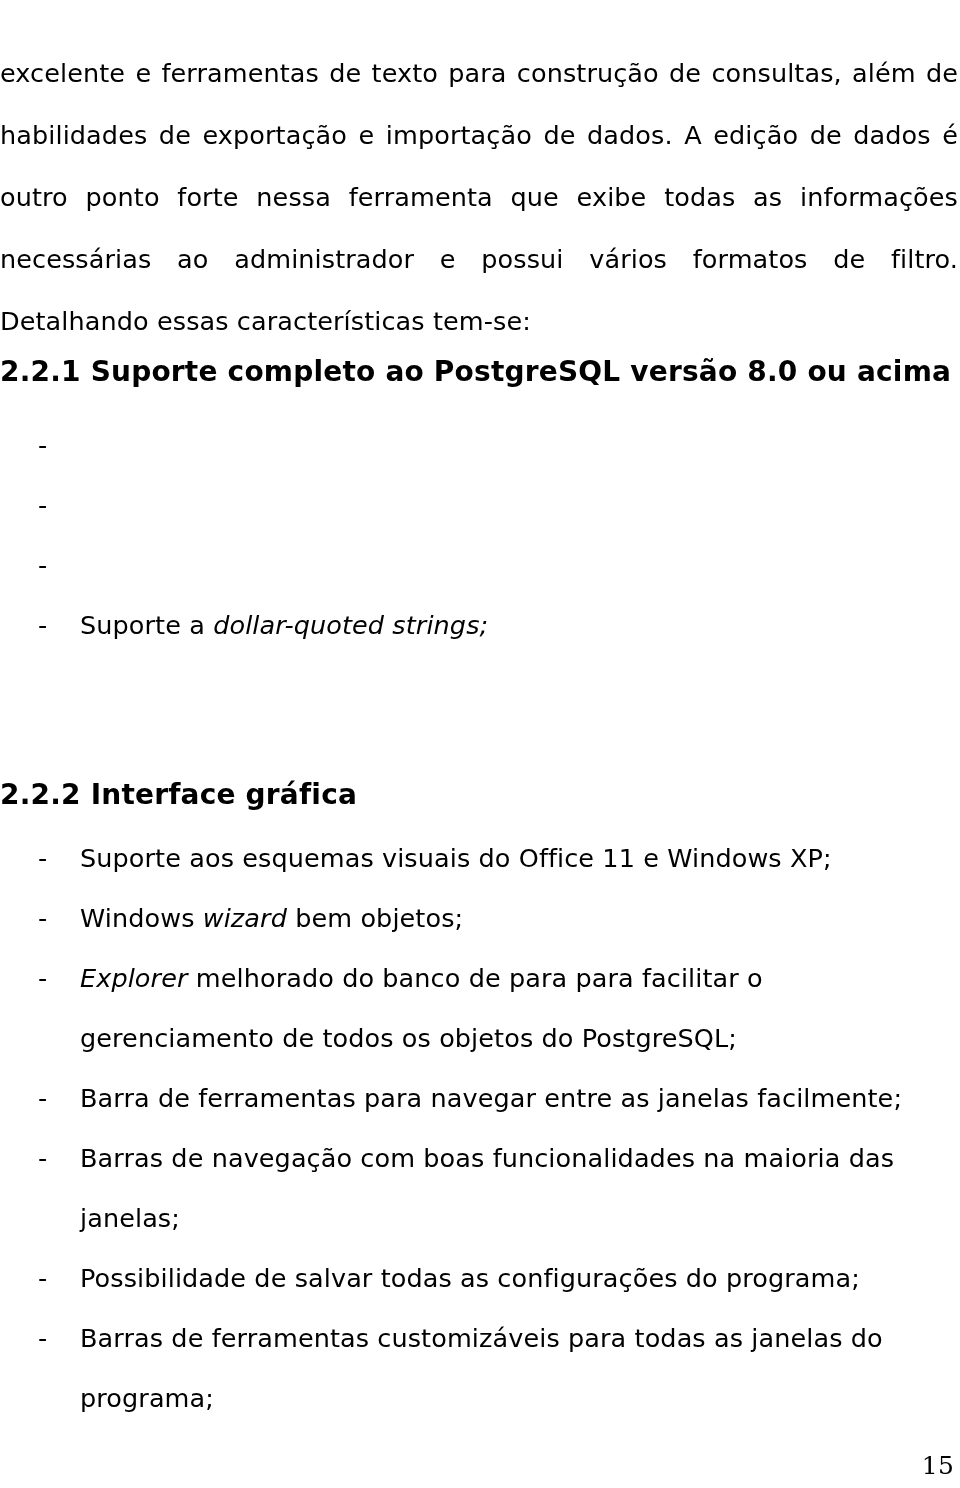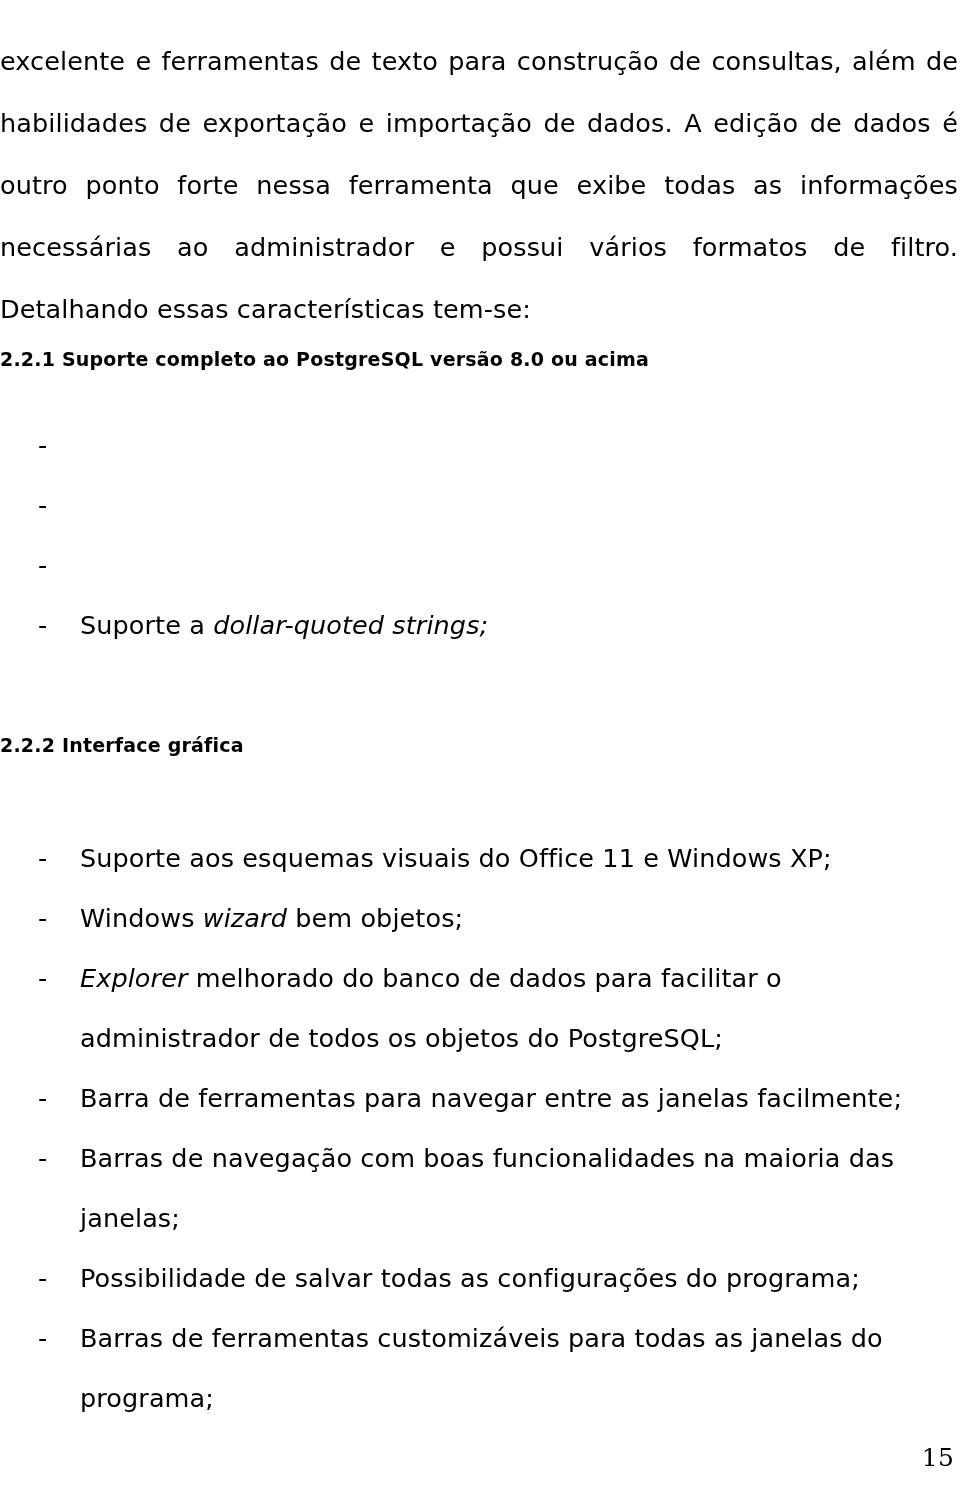--- a/index.html
+++ b/index.html
@@ -23,46 +23,46 @@
     height: 1488px;
     box-sizing: border-box;
     padding: 0;
   }
 
   
   .para {
     position: absolute;
     left: 0;
     right: 2px;
-    top: 4px;
+    top: 16px;
     font-size: 25.5px;
     line-height: 62px;
     text-align: justify;
     text-justify: inter-word;
     letter-spacing: 0.1px;
     -webkit-hyphens: none;
     hyphens: none;
   }
   .para::after {
     
     content: "";
     display: inline;
   }
 
   
   .heading {
     position: absolute;
     left: 0;
-    font-size: 19px;
+    font-size: 28px;
     font-weight: bold;
     letter-spacing: 0.2px;
     white-space: nowrap;
   }
   #heading-221 { top: 332px; }
-  #heading-222 { top: 718px; }
+  #heading-222 { top: 755px; }
 
   
   .bullet-list {
     position: absolute;
     left: 0;
     right: 0;
     margin: 0;
     padding: 0;
     list-style: none;
   }
@@ -90,21 +90,21 @@
   }
   .bullet-item .it {
     font-style: italic;
     margin-top: 15px;
   }
 
   
   .page-number {
     position: absolute;
     right: 6px;
-    bottom: 16px;
+    bottom: 8px;
     font-size: 25px;
     font-family: "DejaVu Serif", "Liberation Serif", serif;
     letter-spacing: 0.2px;
   }
 </style>
 </head>
 <body>
 
 <div class="page">
 
@@ -134,21 +134,21 @@
     <li class="bullet-item">
       <span class="dash">-</span>
       <span class="txt">Suporte aos esquemas visuais do Office 11 e Windows XP;</span>
     </li>
     <li class="bullet-item">
       <span class="dash">-</span>
       <span class="txt">Windows </span><span class="it">wizard</span><span class="txt"> bem objetos;</span>
     </li>
     <li class="bullet-item">
       <span class="dash">-</span>
-      <span class="it">Explorer</span><span class="txt"> melhorado do banco de dados para facilitar o administrador de todos os objetos do PostgreSQL;</span>
+      <span class="it">Explorer</span><span class="txt"> melhorado do banco de para para facilitar o gerenciamento de todos os objetos do PostgreSQL;</span>
     </li>
     <li class="bullet-item">
       <span class="dash">-</span>
       <span class="txt">Barra de ferramentas para navegar entre as janelas facilmente;</span>
     </li>
     <li class="bullet-item">
       <span class="dash">-</span>
       <span class="txt">Barras de navegação com boas funcionalidades na maioria das janelas;</span>
     </li>
     <li class="bullet-item">

